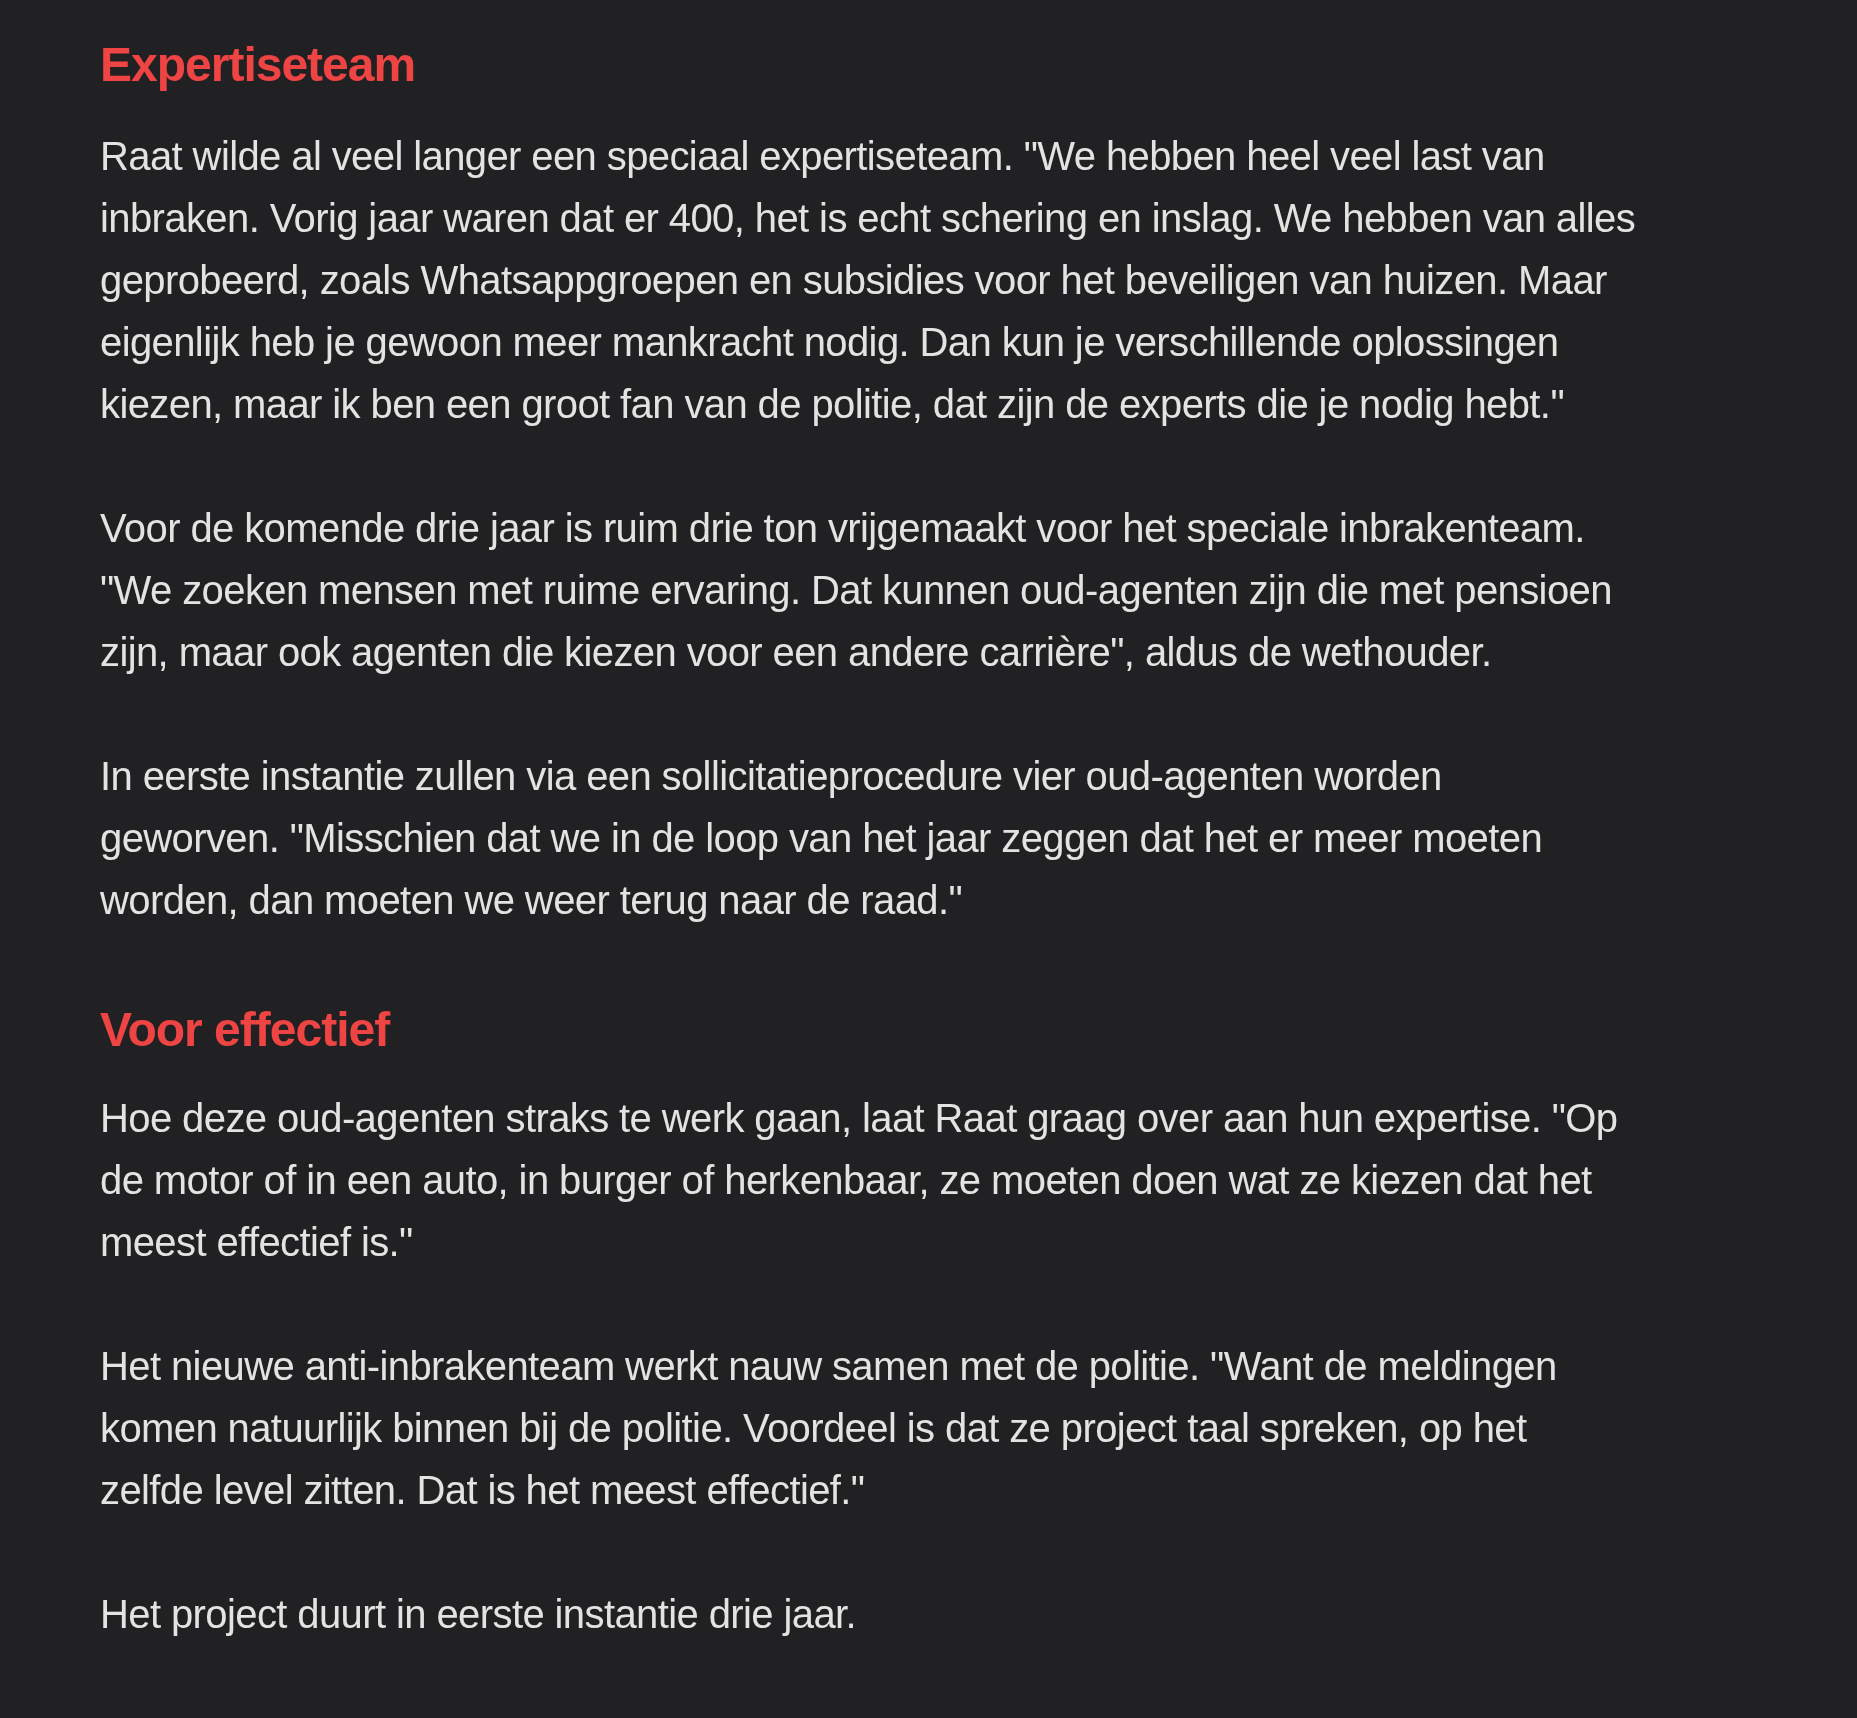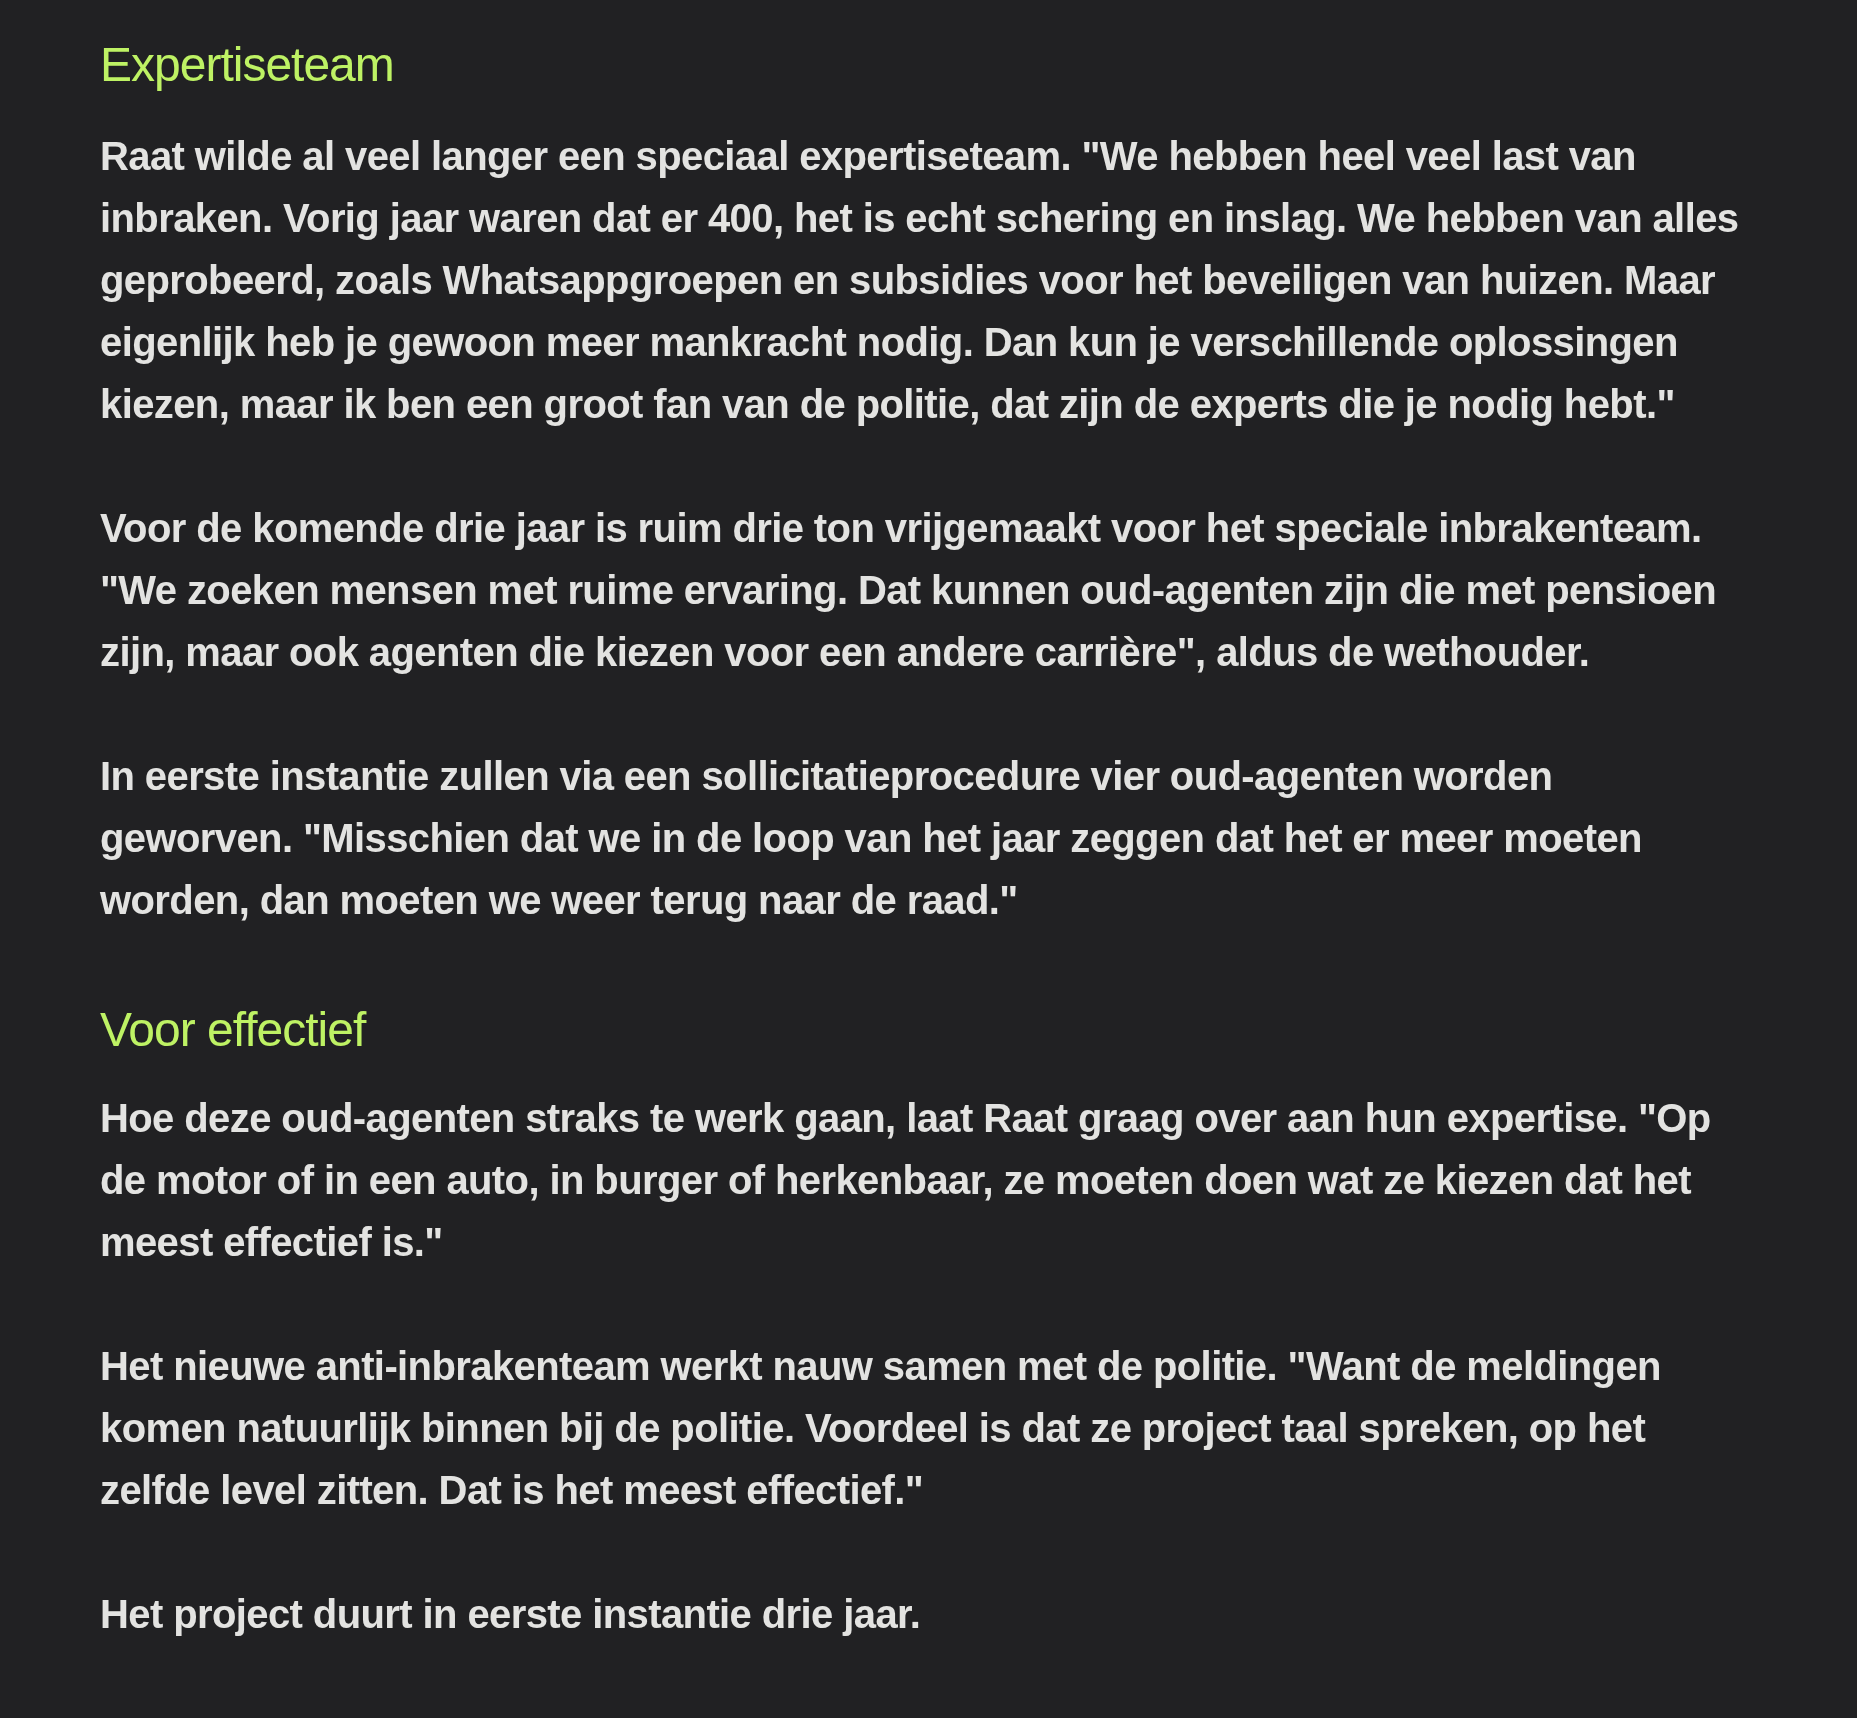--- a/index.html
+++ b/index.html
@@ -17,33 +17,33 @@
     box-sizing: border-box;
     width: 1857px;
     height: 1718px;
     padding: 36px 100px 0 100px;
     overflow: hidden;
   }
   .section-heading {
     margin: 0 0 31px 0;
     font-size: 48px;
     line-height: 58px;
-    font-weight: 400;
+    font-weight: 700;
     letter-spacing: -1px;
-    color: #bef264;
+    color: #ef4444;
   }
   .section-heading.later {
     margin-top: 70px;
     margin-bottom: 28px;
   }
   .paragraph {
     margin: 0 0 62px 0;
     font-size: 40px;
     line-height: 62px;
-    font-weight: 700;
+    font-weight: 400;
     letter-spacing: -0.6px;
     color: #e3e3e1;
     white-space: pre-line;
   }
   .paragraph.last {
     margin-bottom: 0;
   }
 </style>
 </head>
 <body>

